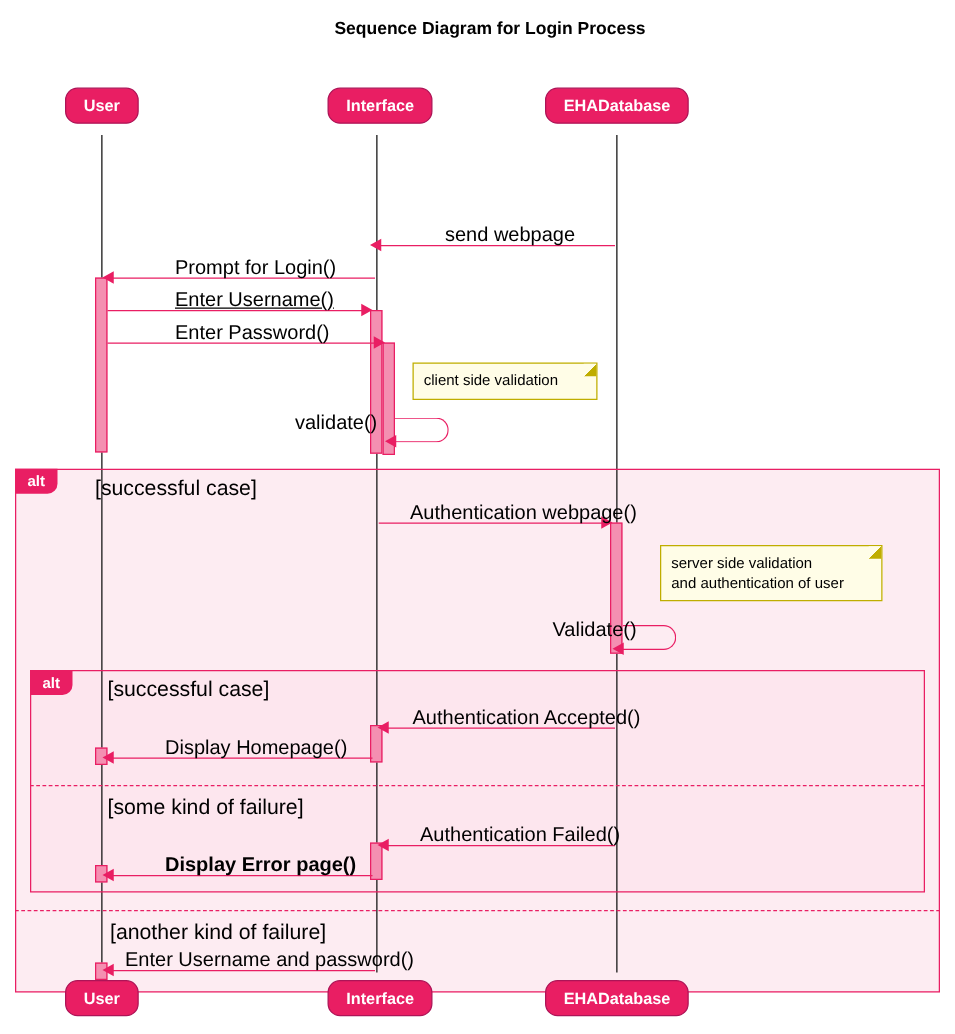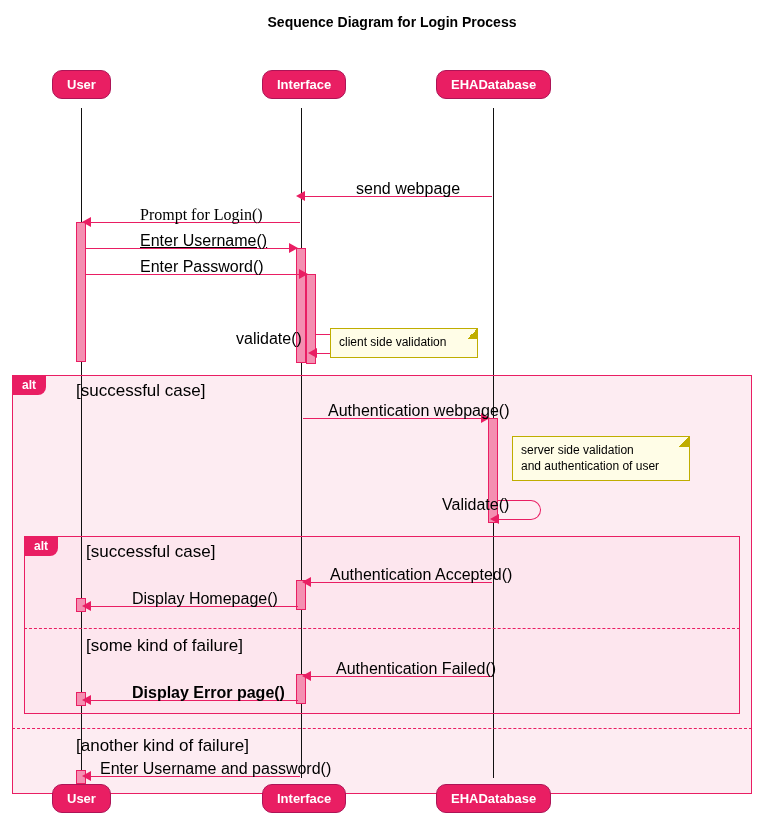--- a/index.html
+++ b/index.html
@@ -163,47 +163,47 @@
   <div class="activation" style="left:286px; top:542px; height:30px;"></div>
   <div class="activation" style="left:66px; top:560px; height:14px;"></div>
   <div class="activation" style="left:286px; top:636px; height:30px;"></div>
   <div class="activation" style="left:66px; top:654px; height:14px;"></div>
   <div class="activation" style="left:66px; top:732px; height:14px;"></div>
 
   <div class="msg-label" style="left:346px; top:142px;">send webpage</div>
   <div class="arrow-line" style="left:294px; top:158px; width:188px;"></div>
   <div class="arrow-head-left" style="left:286px; top:153px;"></div>
 
-  <div class="msg-label" style="left:130px; top:168px;font-family:Liberation Serif, serif;">Prompt for Login()</div>
+  <div class="msg-label" style="left:130px; top:168px;">Prompt for Login()</div>
   <div class="arrow-line" style="left:80px; top:184px; width:210px;"></div>
   <div class="arrow-head-left" style="left:72px; top:179px;"></div>
 
   <div class="msg-label" style="left:130px; top:194px;text-decoration:underline;">Enter Username()</div>
   <div class="arrow-line" style="left:76px; top:210px; width:205px;"></div>
   <div class="arrow-head-right" style="left:279px; top:205px;"></div>
 
   <div class="msg-label" style="left:130px; top:220px;">Enter Password()</div>
   <div class="arrow-line" style="left:76px; top:236px; width:215px;"></div>
   <div class="arrow-head-right" style="left:289px; top:231px;"></div>
 
-  <div class="note" style="left:320px; top:252px; width:130px;margin-top:38px;">client side validation</div>
+  <div class="note" style="left:320px; top:252px; width:130px;">client side validation</div>
 
   <div class="msg-label" style="left:226px; top:292px;">validate()</div>
   <div class="self-loop" style="left:306px; top:296px; width:42px; height:18px;"></div>
   <div class="arrow-head-left" style="left:298px; top:310px;"></div>
 
   <div class="alt-frame" style="left:2px; top:337px; width:740px; height:419px;"></div>
   <div class="alt-tag" style="left:2px; top:337px;">alt</div>
   <div class="alt-guard" style="left:66px; top:343px;">[successful case]</div>
 
   <div class="msg-label" style="left:318px; top:364px;">Authentication webpage()</div>
   <div class="arrow-line" style="left:293px; top:380px; width:180px;"></div>
   <div class="arrow-head-right" style="left:471px; top:375px;"></div>
 
-  <div class="note" style="left:502px; top:398px; width:160px;">
+  <div class="note" style="left:518px; top:398px; width:160px;">
     <span>server side validation</span><br>
     <span>and authentication of user</span>
   </div>
 
   <div class="msg-label" style="left:432px; top:458px;">Validate()</div>
   <div class="self-loop" style="left:488px; top:462px; width:42px; height:18px;"></div>
   <div class="arrow-head-left" style="left:480px; top:476px;"></div>
 
   <div class="alt-frame" style="left:14px; top:498px; width:716px; height:178px;"></div>
   <div class="alt-tag" style="left:14px; top:498px;">alt</div>
@@ -222,19 +222,19 @@
 
   <div class="msg-label" style="left:326px; top:622px;">Authentication Failed()</div>
   <div class="arrow-line" style="left:300px; top:638px; width:182px;"></div>
   <div class="arrow-head-left" style="left:292px; top:633px;"></div>
 
   <div class="msg-label" style="left:122px; top:646px;font-weight:bold;">Display Error page()</div>
   <div class="arrow-line" style="left:80px; top:662px; width:208px;"></div>
   <div class="arrow-head-left" style="left:72px; top:657px;"></div>
 
   <div class="alt-divider" style="left:2px; top:690px; width:740px;"></div>
-  <div class="alt-guard" style="left:66px; top:698px;">[another kind of failure]</div>
+  <div class="alt-guard" style="left:78px; top:698px;">[another kind of failure]</div>
 
   <div class="msg-label" style="left:90px; top:722px;">Enter Username and password()</div>
   <div class="arrow-line" style="left:80px; top:738px; width:210px;"></div>
   <div class="arrow-head-left" style="left:72px; top:733px;"></div>
 
 </div>
 
 </body></html>

